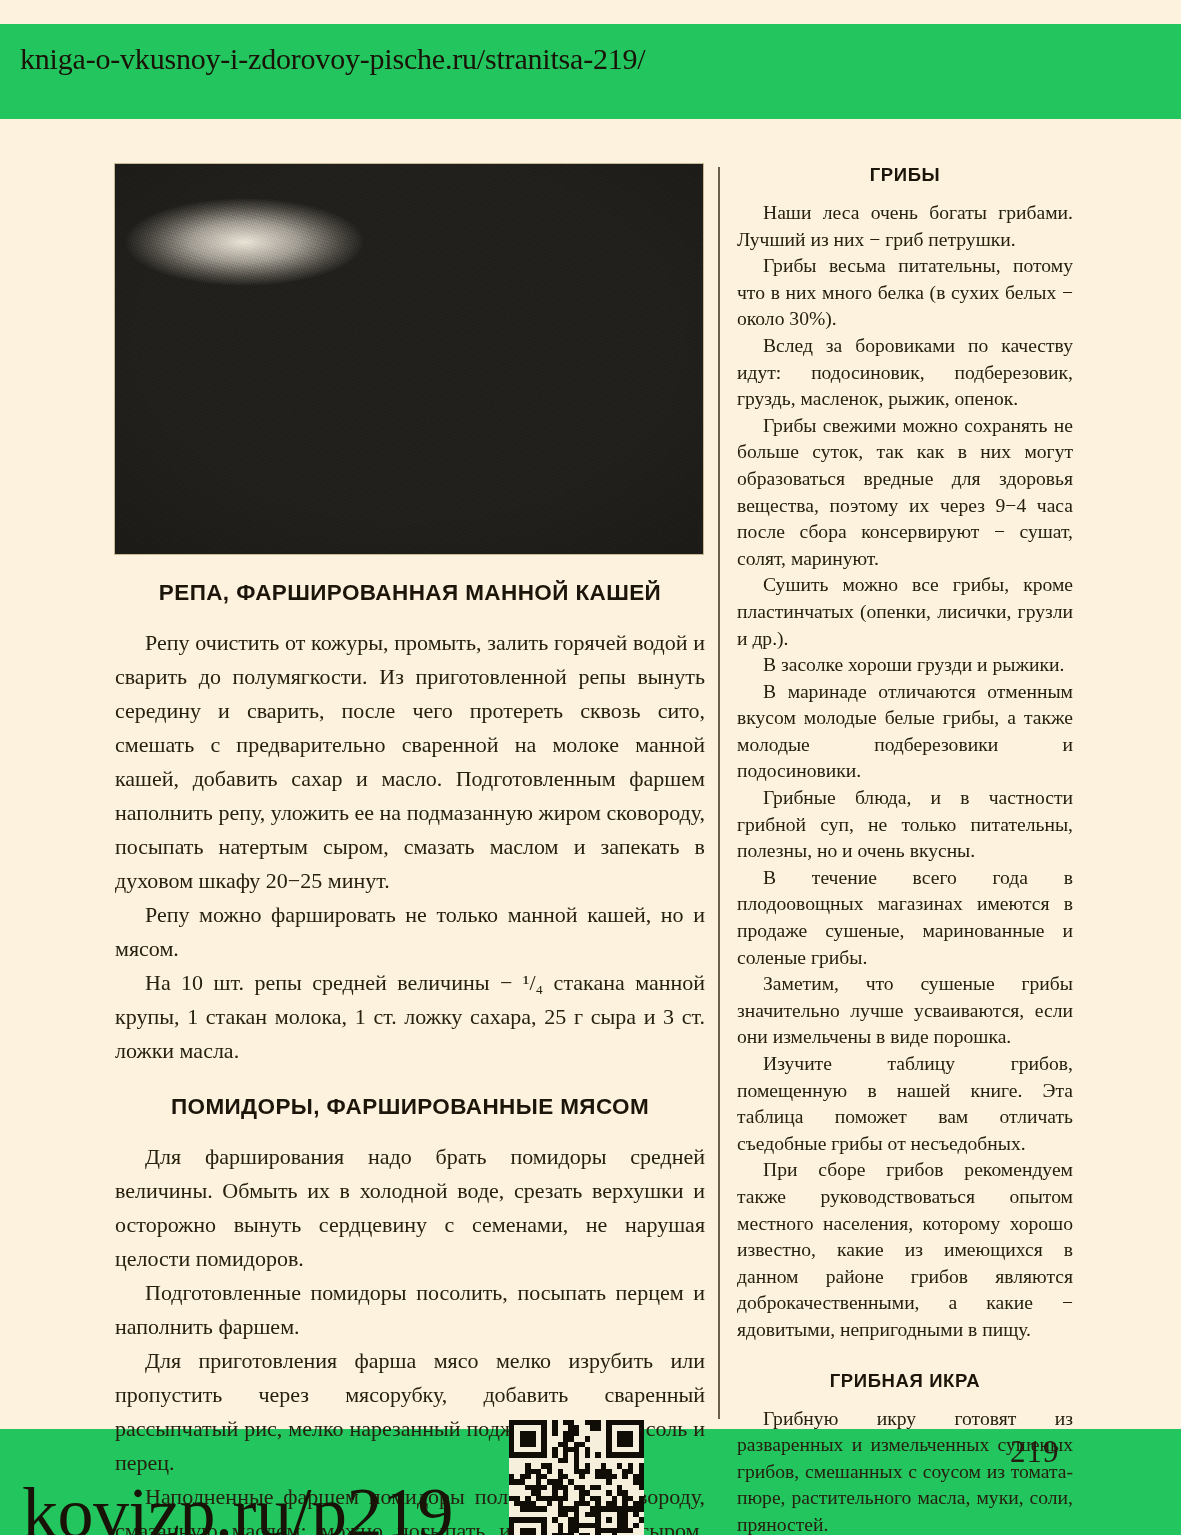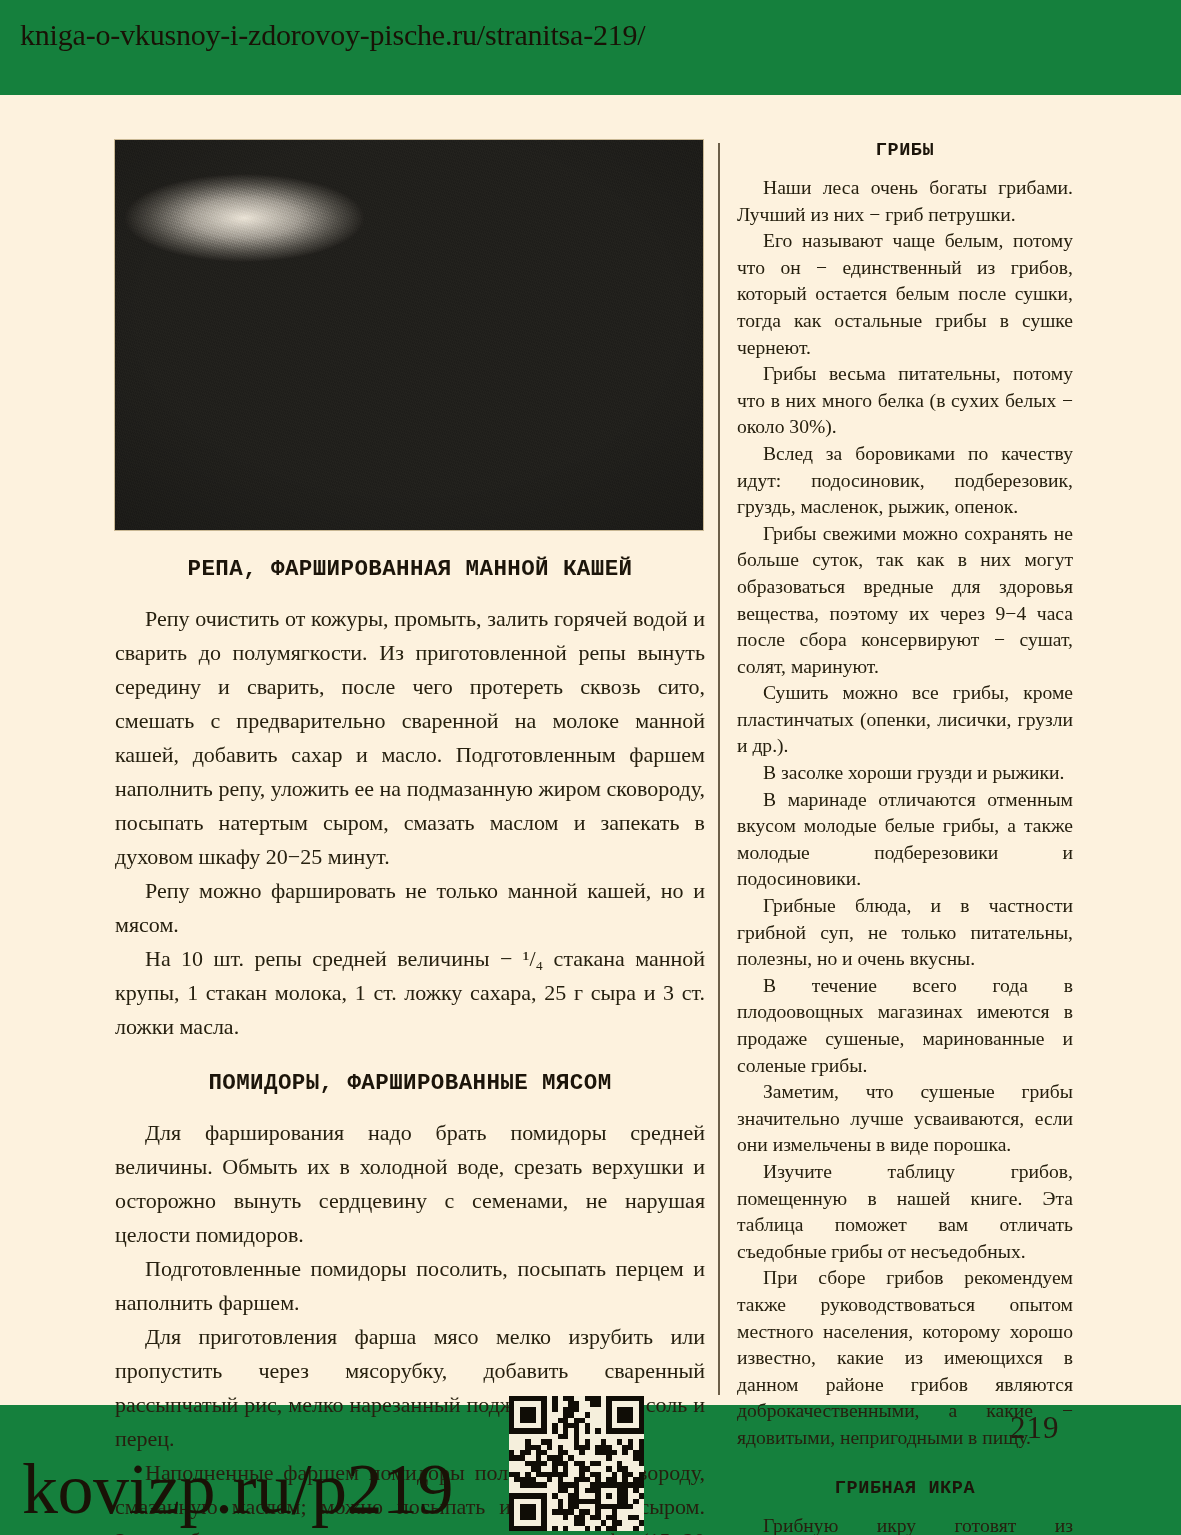--- a/index.html
+++ b/index.html
@@ -6,21 +6,22 @@
   body{
     width:1181px;height:1535px;
     background:#fdf2de;
     font-family:"Liberation Serif","DejaVu Serif",serif;
     color:#241c10;
     overflow:hidden;
     position:relative;
   }
   .page{
     position:absolute;inset:0;
-    background:#15803d;
+    background:#22c55e;
+    margin-top:24px;
   }
 
   
   .header-url{
     position:absolute;
     left:20px; top:18px;
     font-family:"Liberation Serif","DejaVu Serif",serif;
     font-size:30px;
     letter-spacing:-0.2px;
     color:#191206;
@@ -84,21 +85,21 @@
     mix-blend-mode:overlay;
     opacity:.7;
   }
   .photo-frame .vign{
     position:absolute;inset:0;
     background:radial-gradient(ellipse 110% 110% at 50% 45%, rgba(0,0,0,0) 40%, rgba(0,0,0,.35) 100%);
   }
 
   
   h2.recipe-title{
-    font-family:Liberation Mono, monospace;
+    font-family:Liberation Sans, sans-serif;
     font-weight:bold;
     font-size:22.5px;
     letter-spacing:0.4px;
     text-align:center;
     margin:26px 0 20px 0;
     color:#1c150a;
   }
   .col-right h2.recipe-title{
     font-size:18.5px;
     letter-spacing:0.6px;
@@ -176,21 +177,20 @@
       <p class="body">Подготовленные помидоры посолить, посыпать перцем и наполнить фаршем.</p>
       <p class="body">Для приготовления фарша мясо мелко изрубить или пропустить через мясорубку, добавить сваренный рассыпчатый рис, мелко нарезанный поджаренный лук, соль и перец.</p>
       <p class="body">Наполненные фаршем помидоры положить на сковороду, смазанную маслом; можно посыпать их натертым сыром. Затем сбрызнуть маслом и запечь в духовом шкафу (15−20 минут). Готовые помидоры переложить на блюдо, полить сметанным соусом и посыпать зеленью петрушки или укропом.</p>
 
     </div>
 
     <div class="col-right">
 
       <h2 class="recipe-title">ГРИБЫ</h2>
       <p class="body">Наши леса очень богаты грибами. Лучший из них − гриб петрушки.</p>
-      <p class="body">Его называют чаще белым, потому что он − единственный из грибов, который остается белым после сушки, тогда как остальные грибы в сушке чернеют.</p>
       <p class="body">Грибы весьма питательны, потому что в них много белка (в сухих белых − около 30%).</p>
       <p class="body">Вслед за боровиками по качеству идут: подосиновик, подберезовик, груздь, масленок, рыжик, опенок.</p>
       <p class="body">Грибы свежими можно сохранять не больше суток, так как в них могут образоваться вредные для здоровья вещества, поэтому их через 9−4 часа после сбора консервируют − сушат, солят, маринуют.</p>
       <p class="body">Сушить можно все грибы, кроме пластинчатых (опенки, лисички, грузли и др.).</p>
       <p class="body">В засолке хороши грузди и рыжики.</p>
       <p class="body">В маринаде отличаются отменным вкусом молодые белые грибы, а также молодые подберезовики и подосиновики.</p>
       <p class="body">Грибные блюда, и в частности грибной суп, не только питательны, полезны, но и очень вкусны.</p>
       <p class="body">В течение всего года в плодоовощных магазинах имеются в продаже сушеные, маринованные и соленые грибы.</p>
       <p class="body">Заметим, что сушеные грибы значительно лучше усваиваются, если они измельчены в виде порошка.</p>
       <p class="body">Изучите таблицу грибов, помещенную в нашей книге. Эта таблица поможет вам отличать съедобные грибы от несъедобных.</p>

